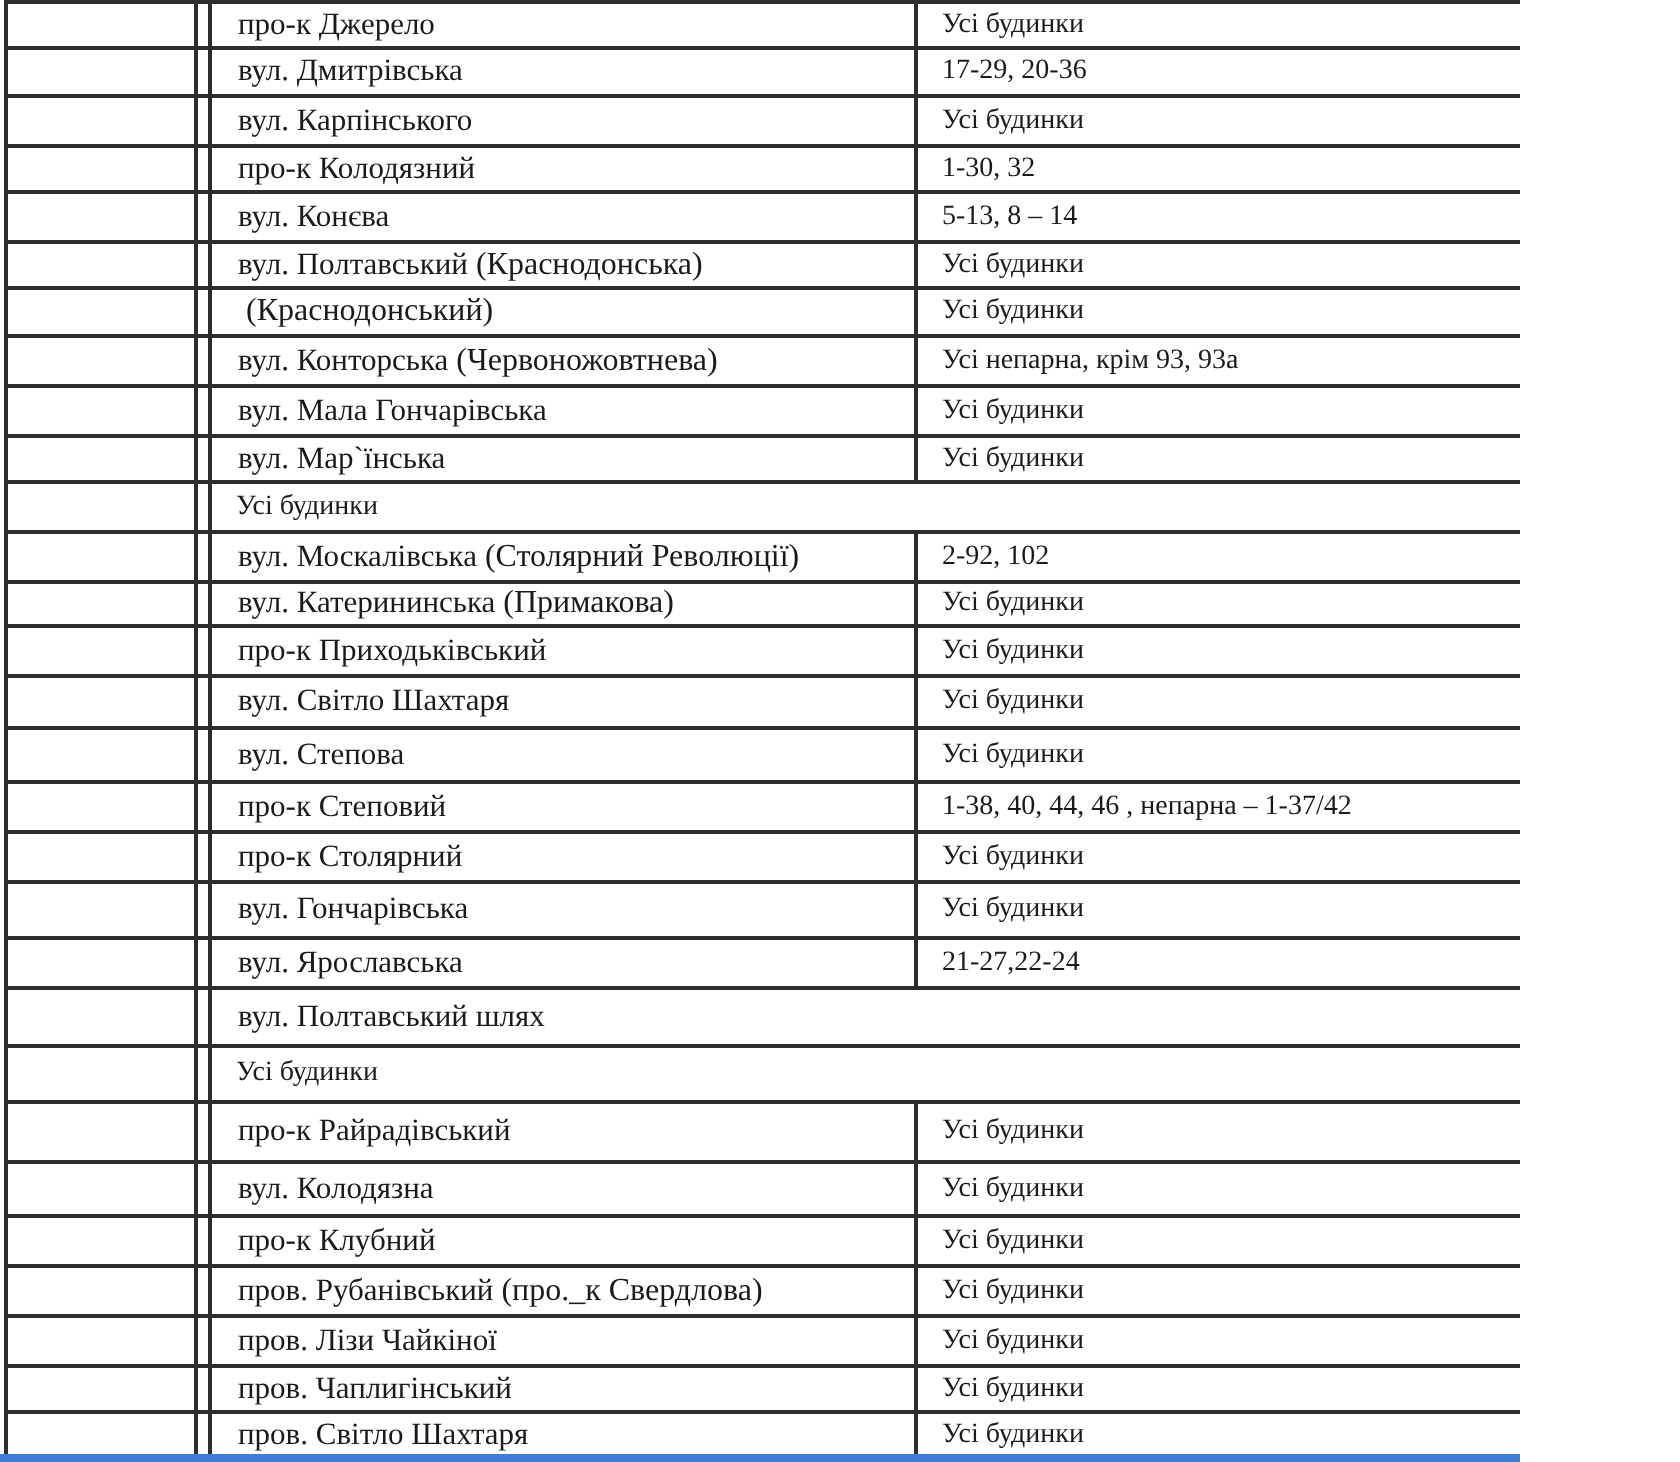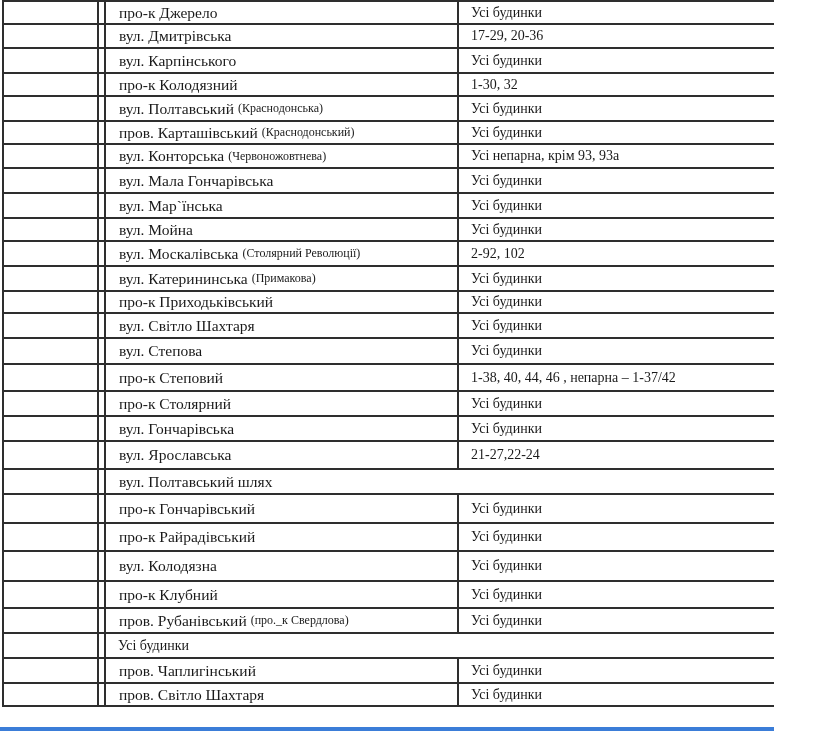--- a/index.html
+++ b/index.html
@@ -10,21 +10,20 @@
   }
   html,body{margin:0;padding:0;}
   body{background:#ffffff;}
   .canvas{
     position:relative;
     width:760px;height:731px;
     background:#ffffff;
     overflow:hidden;
     font-family:"Liberation Serif","DejaVu Serif",serif;
     color:var(--text);
-    padding-left:14px;
   }
   .table{
     position:absolute;
     left:2px;top:0;
     width:824px;
     border-top:2px solid var(--border);
   }
   .row{
     display:flex;
     align-items:center;
@@ -57,21 +56,21 @@
   }
   .gap{width:5px;height:100%;}
   .cell-street{
     width:353px;
     border-left:2px solid var(--border);
     padding-left:13px;
     font-size:15.5px;
     white-space:nowrap;
   }
   .cell-street .alt{
-    font-size:12px;
+    font-size:16px;
     margin-left:4px;
     white-space:nowrap;
   }
   .cell-houses{
     flex:1;
     border-left:2px solid var(--border);
     border-right:2px solid var(--border);
     padding-left:12px;
     font-size:14px;
     white-space:nowrap;
@@ -132,36 +131,44 @@
   <div class="row">
     <div class="cell cell-left"></div>
     <div class="gap"></div>
     <div class="cell cell-street">
       <span class="main">про-к Колодязний</span>
       <span class="alt"></span>
     </div>
     <div class="cell cell-houses">1-30, 32</div>
   </div>
 
+  <div class="row">
+    <div class="cell cell-left"></div>
+    <div class="gap"></div>
+    <div class="cell cell-street">
+      <span class="main">вул. Конєва</span>
+      <span class="alt"></span>
+    </div>
+    <div class="cell cell-houses">5-13, 8 – 14</div>
+  </div>
 
   <div class="row">
     <div class="cell cell-left"></div>
     <div class="gap"></div>
     <div class="cell cell-street">
       <span class="main">вул. Полтавський</span>
       <span class="alt">(Краснодонська)</span>
     </div>
     <div class="cell cell-houses">Усі будинки</div>
   </div>
 
   <div class="row">
     <div class="cell cell-left"></div>
     <div class="gap"></div>
     <div class="cell cell-street">
-      <span class="main">пров. Карташівський</span>
       <span class="alt">(Краснодонський)</span>
     </div>
     <div class="cell cell-houses">Усі будинки</div>
   </div>
 
   <div class="row">
     <div class="cell cell-left"></div>
     <div class="gap"></div>
     <div class="cell cell-street">
       <span class="main">вул. Конторська</span>
@@ -186,24 +193,20 @@
     <div class="cell cell-street">
       <span class="main">вул. Мар`їнська</span>
       <span class="alt"></span>
     </div>
     <div class="cell cell-houses">Усі будинки</div>
   </div>
 
   <div class="row">
     <div class="cell cell-left"></div>
     <div class="gap"></div>
-    <div class="cell cell-street">
-      <span class="main">вул. Мойна</span>
-      <span class="alt"></span>
-    </div>
     <div class="cell cell-houses">Усі будинки</div>
   </div>
 
   <div class="row">
     <div class="cell cell-left"></div>
     <div class="gap"></div>
     <div class="cell cell-street">
       <span class="main">вул. Москалівська</span>
       <span class="alt">(Столярний Революції)</span>
     </div>
@@ -295,24 +298,20 @@
     <div class="gap"></div>
     <div class="cell cell-street">
       <span class="main">вул. Полтавський шлях</span>
       <span class="alt"></span>
     </div>
   </div>
 
   <div class="row">
     <div class="cell cell-left"></div>
     <div class="gap"></div>
-    <div class="cell cell-street">
-      <span class="main">про-к Гончарівський</span>
-      <span class="alt"></span>
-    </div>
     <div class="cell cell-houses">Усі будинки</div>
   </div>
 
   <div class="row">
     <div class="cell cell-left"></div>
     <div class="gap"></div>
     <div class="cell cell-street">
       <span class="main">про-к Райрадівський</span>
       <span class="alt"></span>
     </div>
@@ -345,20 +344,24 @@
     <div class="cell cell-street">
       <span class="main">пров. Рубанівський</span>
       <span class="alt">(про._к Свердлова)</span>
     </div>
     <div class="cell cell-houses">Усі будинки</div>
   </div>
 
   <div class="row">
     <div class="cell cell-left"></div>
     <div class="gap"></div>
+    <div class="cell cell-street">
+      <span class="main">пров. Лізи Чайкіної</span>
+      <span class="alt"></span>
+    </div>
     <div class="cell cell-houses">Усі будинки</div>
   </div>
 
   <div class="row">
     <div class="cell cell-left"></div>
     <div class="gap"></div>
     <div class="cell cell-street">
       <span class="main">пров. Чаплигінський</span>
       <span class="alt"></span>
     </div>

